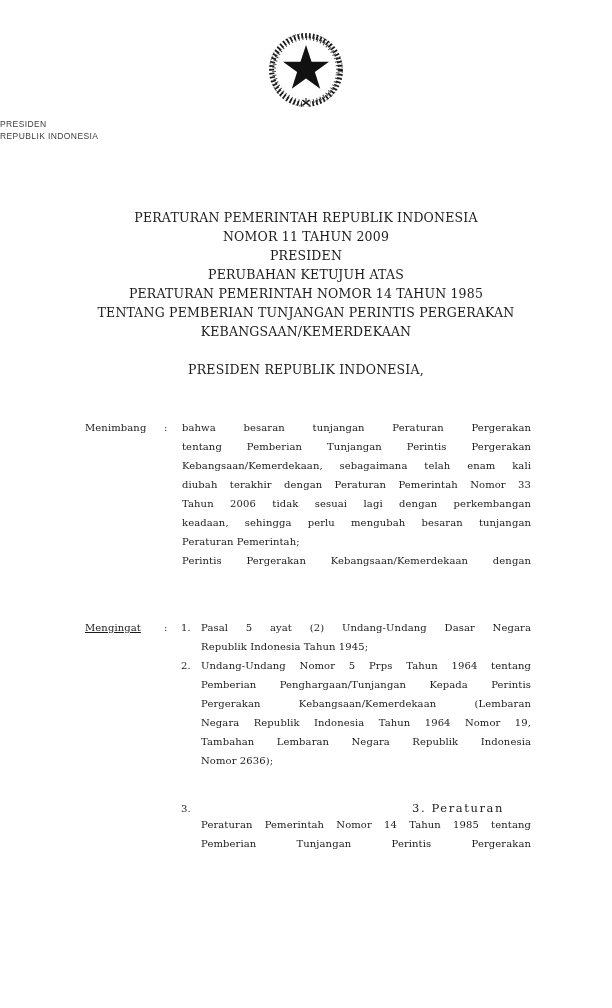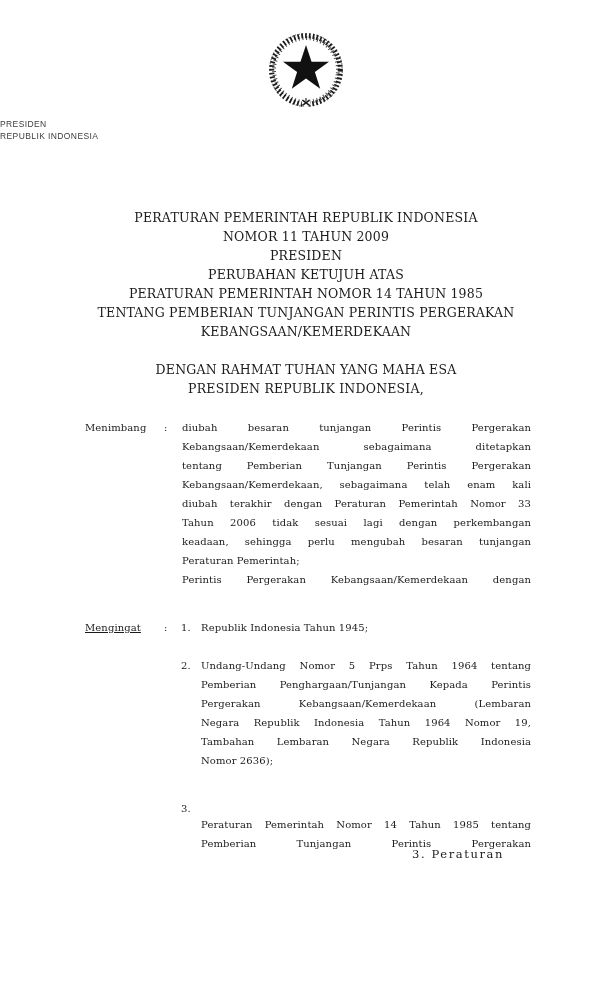--- a/index.html
+++ b/index.html
@@ -63,21 +63,20 @@
   .item-2 { left: 201px; top: 656px; width: 330px; }
   .num-3  { left: 181px; top: 799px; }
   .item-3 { left: 201px; top: 799px; width: 330px; margin-top: 16px; }
 
   .ghost-overlap {
     left: 412px; top: 799px;
     font-size: 11.5px;
     line-height: 19px;
     letter-spacing: 1.6px;
     white-space: nowrap;
-    margin-top: 46px;
   }
 </style>
 </head>
 <body>
 
 <div class="page">
 
   <div class="abs emblem-box">
     <svg viewBox="0 0 100 100" width="78" height="78">
       <g stroke="#1d1d1d" fill="none">
@@ -103,43 +102,42 @@
       <div class="ln">PERATURAN PEMERINTAH REPUBLIK INDONESIA</div>
       <div class="ln">NOMOR 11 TAHUN 2009</div>
       <div class="ln">PRESIDEN</div>
       <div class="ln">PERUBAHAN KETUJUH ATAS</div>
       <div class="ln">PERATURAN PEMERINTAH NOMOR 14 TAHUN 1985</div>
       <div class="ln">TENTANG PEMBERIAN TUNJANGAN PERINTIS PERGERAKAN</div>
       <div class="ln">KEBANGSAAN/KEMERDEKAAN</div>
     </div>
 
   <div class="abs preamble-block centered">
-      <div class="ln">DENGAN RAHMAT TUHAN YANG MAHA ESA</div>
       <div class="ln">PRESIDEN REPUBLIK INDONESIA,</div>
     </div>
 
   <div class="abs body-text label-menimbang">Menimbang</div>
   <div class="abs body-text colon-menimbang">:</div>
   <div class="abs body-text para-menimbang">
-      <div class="ln">diubah besaran tunjangan Perintis Pergerakan</div>
-      <div class="ln">Kebangsaan/Kemerdekaan sebagaimana ditetapkan</div>
+      <div class="ln">bahwa besaran tunjangan Peraturan Pergerakan</div>
       <div class="ln">tentang Pemberian Tunjangan Perintis Pergerakan</div>
       <div class="ln">Kebangsaan/Kemerdekaan, sebagaimana telah enam kali</div>
       <div class="ln">diubah terakhir dengan Peraturan Pemerintah Nomor 33</div>
       <div class="ln">Tahun 2006 tidak sesuai lagi dengan perkembangan</div>
       <div class="ln">keadaan, sehingga perlu mengubah besaran tunjangan</div>
       <div class="ln ln-left">Peraturan Pemerintah;</div>
       <div class="ln">Perintis Pergerakan Kebangsaan/Kemerdekaan dengan</div>
     </div>
 
   <div class="abs body-text label-mengingat">Mengingat</div>
   <div class="abs body-text colon-mengingat">:</div>
 
   <div class="abs body-text num-1">1.</div>
   <div class="abs body-text item-1">
+      <div class="ln">Pasal 5 ayat (2) Undang-Undang Dasar Negara</div>
       <div class="ln ln-left">Republik Indonesia Tahun 1945;</div>
     </div>
 
   <div class="abs body-text num-2">2.</div>
   <div class="abs body-text item-2">
       <div class="ln">Undang-Undang Nomor 5 Prps Tahun 1964 tentang</div>
       <div class="ln">Pemberian Penghargaan/Tunjangan Kepada Perintis</div>
       <div class="ln">Pergerakan Kebangsaan/Kemerdekaan (Lembaran</div>
       <div class="ln">Negara Republik Indonesia Tahun 1964 Nomor 19,</div>
       <div class="ln">Tambahan Lembaran Negara Republik Indonesia</div>

